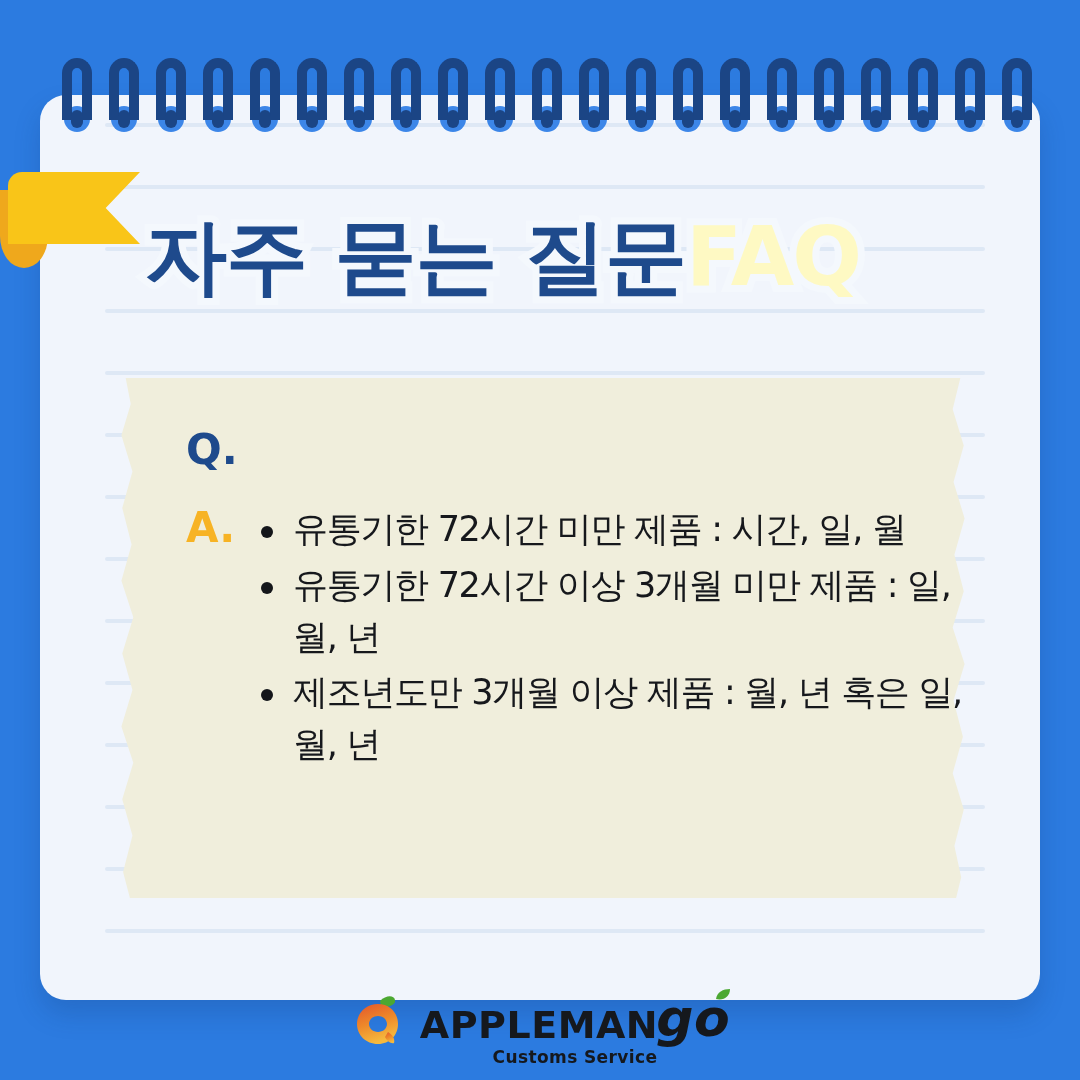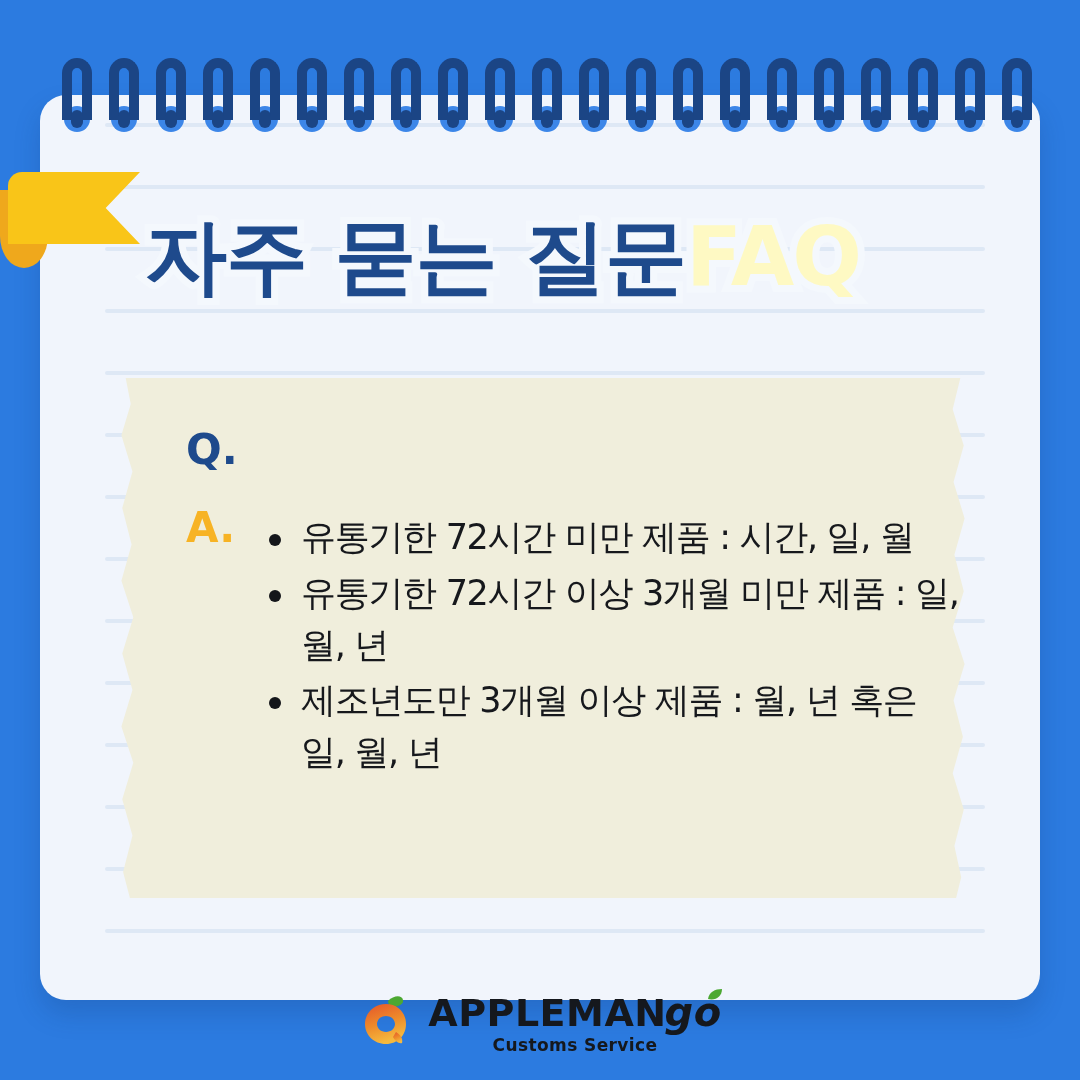--- a/index.html
+++ b/index.html
@@ -208,21 +208,21 @@
     width: 72px;
     font-size: 42px;
     font-weight: 900;
     color: #F7B324;
     line-height: 1.18;
     letter-spacing: 0;
   }
   .a-list {
     flex: 1 1 auto;
     list-style: none;
-    margin: 9px;
+    margin: 1px;
     padding: 0;
   }
   .a-item {
     position: relative;
     padding-left: 34px;
     font-size: 35px;
     font-weight: 400;
     color: #16181C;
     line-height: 1.48;
     letter-spacing: -1.3px;
@@ -266,21 +266,21 @@
   .logo-main {
     display: flex;
     align-items: flex-end;
     font-size: 38px;
     font-weight: 900;
     color: #15181D;
     letter-spacing: 0.5px;
   }
   .logo-go {
     position: relative;
-    font-size: 40px;
+    font-size: 52px;
     font-weight: 700;
     font-style: italic;
     color: #15181D;
     margin-left: -2px;
   }
   .logo-sub {
     margin-top: 5px;
     font-size: 17px;
     font-weight: 700;
     color: #15181D;

